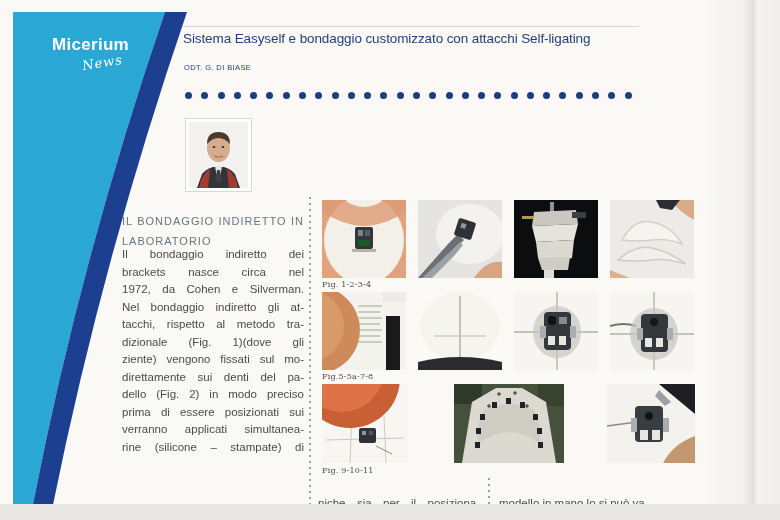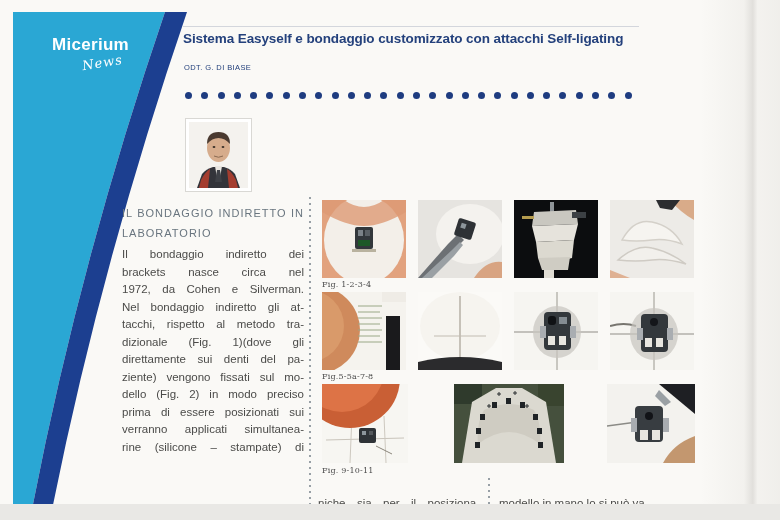--- a/index.html
+++ b/index.html
@@ -14,36 +14,36 @@
   .logo .brand{font-size:17px;font-weight:bold;letter-spacing:.3px;line-height:17px;}
   .logo .brand-sub{
     font-family:"DejaVu Serif",serif;font-style:italic;font-size:13px;
     margin-left:30px;margin-top:-3px;transform:rotate(-9deg);display:inline-block;
     letter-spacing:1px;
   }
   
   .top-rule{position:absolute;left:183px;top:26px;width:456px;height:1px;background:#d3d6dc;}
   .title{
     position:absolute;left:183px;top:31px;white-space:nowrap;
-    font-size:13.5px;font-weight:bold;letter-spacing:-.1px;color:#24417c;
+    font-size:13.5px;font-weight:normal;letter-spacing:-.1px;color:#24417c;
   }
   .author{
     position:absolute;left:184px;top:63px;
     font-size:7.5px;font-weight:normal;letter-spacing:.4px;color:#24417c;
   }
   .dots-row{position:absolute;left:185px;top:92px;width:447px;display:flex;justify-content:space-between;}
   .dots-row i{width:7px;height:7px;border-radius:50%;background:#1e3c80;display:block;}
   
   .portrait{
     position:absolute;left:185px;top:118px;width:67px;height:74px;
     background:#ffffff;border:1px solid #d9d8d4;box-sizing:border-box;
     display:flex;align-items:center;justify-content:center;
   }
   
-  .col-heading{position:absolute;left:122px;top:203px;width:182px;color:#69757f;}
+  .col-heading{position:absolute;left:122px;top:211px;width:182px;color:#69757f;}
   .h-line{
     font-size:11px;letter-spacing:1px;line-height:20px;
     text-align:justify;text-align-last:justify;
   }
   .h-line.last{text-align-last:left;}
   .col-body{position:absolute;left:122px;top:246px;width:182px;}
   .b-line{
     font-size:11.5px;line-height:17.5px;color:#4b4b49;
     text-align:justify;text-align-last:justify;
   }
@@ -142,22 +142,22 @@
       <div class="h-line">IL BONDAGGIO INDIRETTO IN</div>
       <div class="h-line last">LABORATORIO</div>
     </div>
   <div class="col-body">
       <div class="b-line">Il bondaggio indiretto dei</div>
       <div class="b-line">brackets nasce circa nel</div>
       <div class="b-line">1972, da Cohen e Silverman.</div>
       <div class="b-line">Nel bondaggio indiretto gli at-</div>
       <div class="b-line">tacchi, rispetto al metodo tra-</div>
       <div class="b-line">dizionale (Fig. 1)(dove gli</div>
+      <div class="b-line">ziente) vengono fissati sul mo-</div>
       <div class="b-line">direttamente sui denti del pa-</div>
-      <div class="b-line">ziente) vengono fissati sul mo-</div>
       <div class="b-line">dello (Fig. 2) in modo preciso</div>
       <div class="b-line">prima di essere posizionati sui</div>
       <div class="b-line">verranno applicati simultanea-</div>
       <div class="b-line last">rine (silicone – stampate) di</div>
     </div>
 
   <div class="vsep" style="left:309px;top:197px;height:318px;"></div>
   <div class="vsep" style="left:488px;top:478px;height:38px;"></div>
 
   <div class="photo" style="left:322px;top:200px;width:84px;height:78px;">

